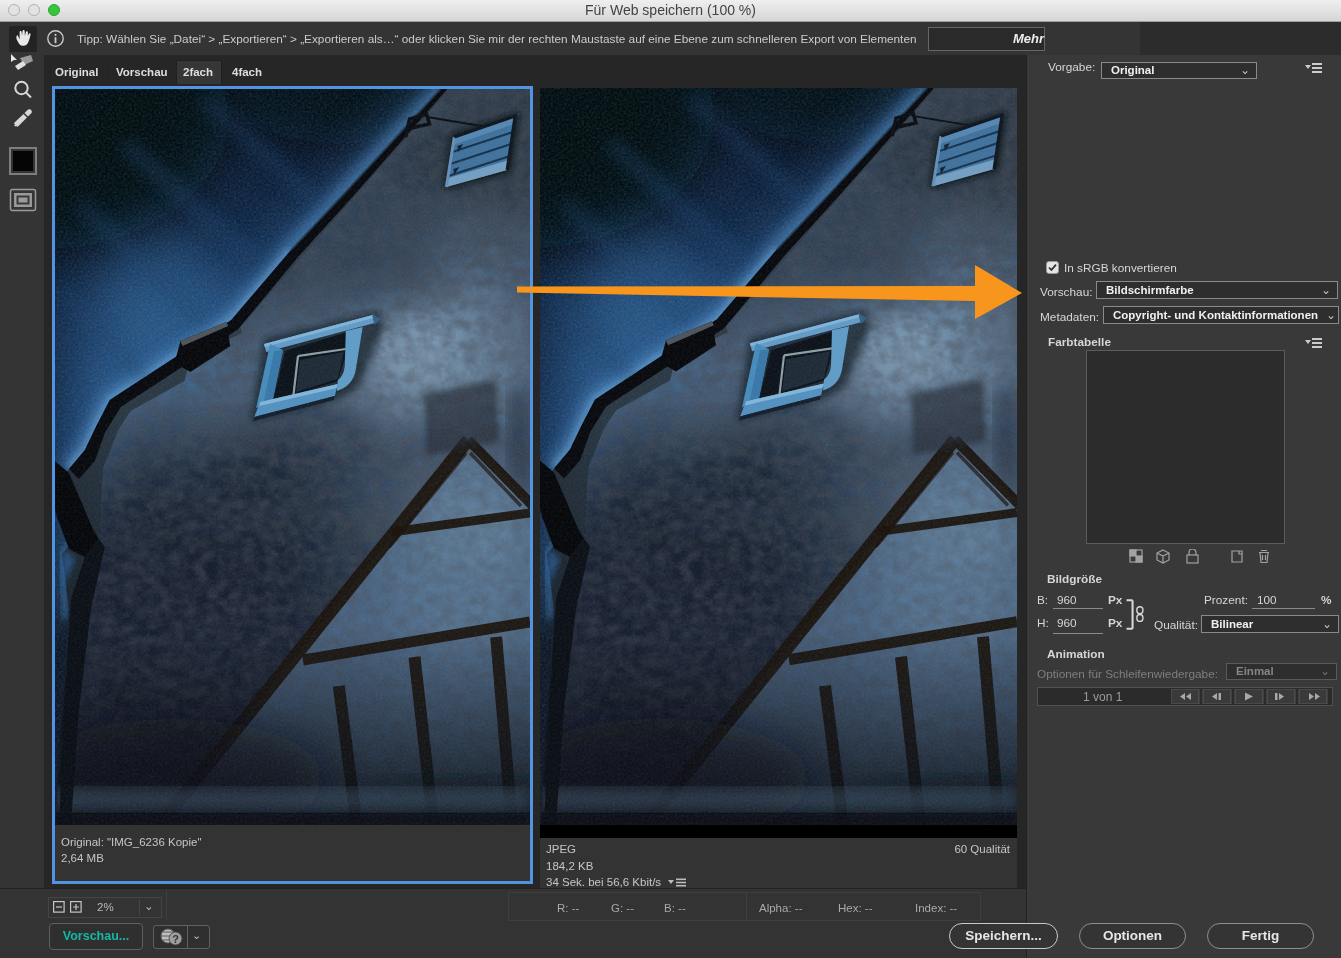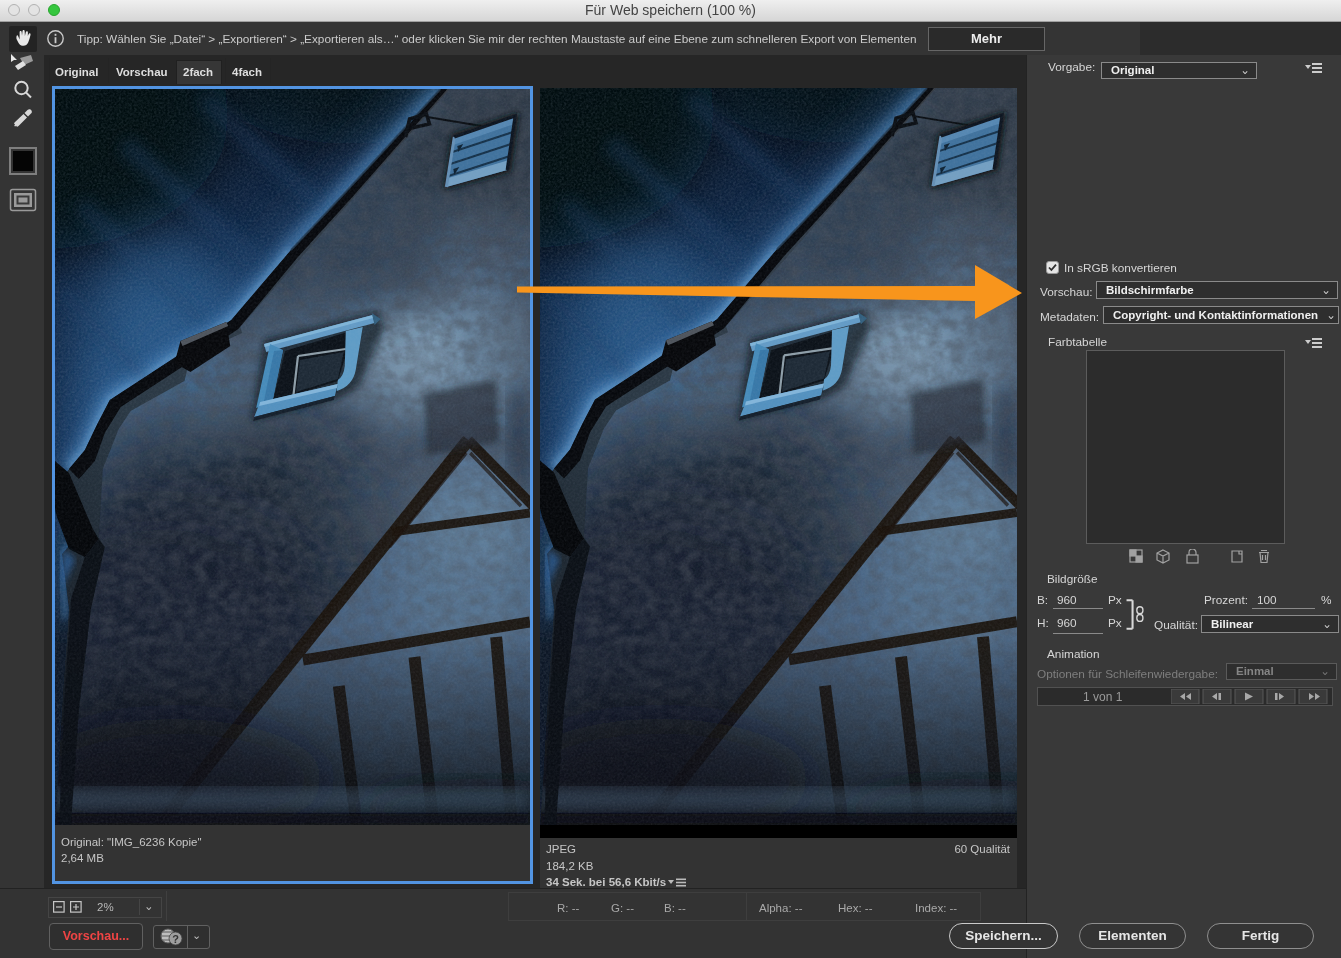--- a/index.html
+++ b/index.html
@@ -8,36 +8,36 @@
 
 #titlebar{left:0;top:0;width:1341px;height:21px;
   background:linear-gradient(#efefef,#d6d6d6);border-bottom:1px solid #9f9f9f;}
 #titlebar .tl{position:absolute;top:4px;width:12px;height:12px;border-radius:50%;}
 #title-text{position:absolute;left:0;right:0;top:2px;text-align:center;
   font-size:14px;color:#434343;}
 
 #tipbar{left:0;top:22px;width:1140px;height:33px;background:#343434;}
 #tiptext{position:absolute;left:77px;top:10px;font-size:11.8px;color:#cbcbcb;}
 #mehrbtn{position:absolute;left:928px;top:5px;width:115px;height:22px;background:#2a2a2a;
-  border:1px solid #666;color:#ececec;font-weight:bold;font-size:13px;text-align:center;line-height:21px;}
+  border:1px solid #666;color:#ececec;font-weight:bold;font-size:13px;text-align:right;line-height:21px;font-style:italic;}
 
 #toolbar{left:0;top:22px;width:44px;height:866px;background:#343434;}
 
 #content{left:44px;top:55px;width:982px;height:833px;background:#262626;}
 .tab{position:absolute;top:61px;height:22px;font-size:11.5px;font-weight:bold;color:#dedede;line-height:22px;}
 #tabsel{left:176px;top:60px;width:44px;height:23px;background:#363636;border:1px solid #202020;border-bottom:none;}
 
 #lpane{left:52px;top:86px;width:475px;height:792px;border:3px solid #5294e2;background:#000;}
 #rpane{left:540px;top:88px;width:477px;height:796px;background:#000;}
 .infostrip{position:absolute;background:#333333;color:#c6c6c6;font-size:11.5px;}
 
 #rpanel{left:1026px;top:55px;width:315px;height:903px;background:#393939;
   border-left:1px solid #232323;}
 #rpanel .lbl{position:absolute;font-size:11.8px;color:#d6d6d6;}
-#rpanel .bold{font-weight:normal;}
+#rpanel .bold{font-weight:bold;}
 #rpanel .dis{color:#7e7e7e;}
 .dd{position:absolute;background:#2e2e2e;border:1px solid #8a8a8a;color:#f0f0f0;
   font-weight:bold;font-size:11.5px;}
 .dd .car{position:absolute;right:6px;top:0;color:#cfcfcf;font-weight:normal;}
 
 #statusbar{left:0px;top:888px;width:1026px;height:70px;background:#333333;border-top:1px solid #222;}
 #statusbar .st{position:absolute;font-size:11.5px;color:#a9a9a9;}
 
 .pill{position:absolute;height:24px;border-radius:13px;background:#343434;
   color:#e6e6e6;font-weight:bold;font-size:13.5px;text-align:center;line-height:24px;}
@@ -103,21 +103,21 @@
 <div id="lpane" class="abs"></div>
 <div id="rpane" class="abs"></div>
 <div class="infostrip" style="left:55px;top:825px;width:475px;height:56px;">
   <div style="position:absolute;left:6px;top:11px;">Original: "IMG_6236 Kopie"</div>
   <div style="position:absolute;left:6px;top:27px;">2,64 MB</div>
 </div>
 <div class="infostrip" style="left:540px;top:838px;width:477px;height:57px;">
   <div style="position:absolute;left:6px;top:5px;">JPEG</div>
   <div style="position:absolute;right:7px;top:5px;">60 Qualität</div>
   <div style="position:absolute;left:6px;top:22px;">184,2 KB</div>
-  <div style="position:absolute;left:6px;top:38px;font-weight:bold;">34 Sek. bei 56,6 Kbit/s</div>
+  <div style="position:absolute;left:6px;top:38px;">34 Sek. bei 56,6 Kbit/s</div>
   <svg style="position:absolute;left:128px;top:40px" width="18" height="10" viewBox="0 0 18 10">
     <path d="M0,2 L6,2 L3,6 Z" fill="#bbb"></path>
     <rect x="8" y="0.5" width="10" height="1.6" fill="#bbb"></rect>
       <rect x="8" y="3.7" width="10" height="1.6" fill="#bbb"></rect>
       <rect x="8" y="6.9" width="10" height="1.6" fill="#bbb"></rect>
   </svg>
 </div>
 
 <div id="rpanel" class="abs">
   <div class="lbl" style="left:21px;top:5px;">Vorgabe:</div>
@@ -216,34 +216,34 @@
   <div class="st" style="left:144px;top:10px;color:#bdbdbd;">⌄</div>
   <div class="abs" style="left:166px;top:2px;width:1px;height:30px;background:#404040;"></div>
   <div class="abs" style="left:508px;top:3px;width:237px;height:27px;border:1px solid #3e3e3e;"></div>
   <div class="abs" style="left:745px;top:3px;width:235px;height:27px;border-right:1px solid #3e3e3e;border-top:1px solid #3e3e3e;border-bottom:1px solid #3e3e3e;"></div>
   <div class="st" style="left:557px;top:13px;">R: --</div>
   <div class="st" style="left:611px;top:13px;">G: --</div>
   <div class="st" style="left:664px;top:13px;">B: --</div>
   <div class="st" style="left:759px;top:13px;">Alpha: --</div>
   <div class="st" style="left:838px;top:13px;">Hex: --</div>
   <div class="st" style="left:915px;top:13px;">Index: --</div>
-  <div class="abs" style="left:49px;top:34px;width:92px;height:25px;border:1px solid #606060;border-radius:4px;background:#2f2f2f;color:#ef4444;font-weight:bold;font-size:12.5px;text-align:center;line-height:25px;">Vorschau...</div>
+  <div class="abs" style="left:49px;top:34px;width:92px;height:25px;border:1px solid #606060;border-radius:4px;background:#2f2f2f;color:#14b8a6;font-weight:bold;font-size:12.5px;text-align:center;line-height:25px;">Vorschau...</div>
   <div class="abs" style="left:153px;top:36px;width:55px;height:22px;border:1px solid #606060;border-radius:3px;background:#2f2f2f;">
     <svg style="position:absolute;left:5px;top:1px" width="26" height="20" viewBox="0 0 26 20">
       <circle cx="9" cy="9" r="7" fill="#bdbdbd"></circle>
       <path d="M9,2 A7,7 0 0 0 9,16 M9,2 A7,7 0 0 1 9,16 M2,9 H16 M3.5,5 H14.5 M3.5,13 H14.5" stroke="#5d5d5d" stroke-width="1" fill="none"></path>
       <circle cx="16.5" cy="11.5" r="6.5" fill="#9e9e9e" stroke="#444" stroke-width="0.8"></circle>
       <text x="16.5" y="15.6" text-anchor="middle" font-size="11" font-weight="bold" fill="#333" font-family="Liberation Sans">?</text>
     </svg>
     <div style="position:absolute;left:33px;top:0;width:1px;height:22px;background:#606060;"></div>
     <div style="position:absolute;left:38px;top:3px;color:#bdbdbd;font-size:11px;">⌄</div>
   </div>
 </div>
 <div class="pill" style="left:949px;top:923px;width:107px;border:1.5px solid #c9c9c9;">Speichern...</div>
-<div class="pill" style="left:1079px;top:923px;width:105px;border:1.5px solid #8f8f8f;">Elementen</div>
+<div class="pill" style="left:1079px;top:923px;width:105px;border:1.5px solid #8f8f8f;">Optionen</div>
 <div class="pill" style="left:1207px;top:923px;width:105px;border:1.5px solid #8f8f8f;">Fertig</div>
 
 <svg width="0" height="0" style="position:absolute">
 <defs>
   <linearGradient id="wallg" x1="0.9" y1="0" x2="0.25" y2="1">
     <stop offset="0" stop-color="#35393f"></stop>
     <stop offset="0.3" stop-color="#313c48"></stop>
     <stop offset="0.65" stop-color="#2a3844"></stop>
     <stop offset="1" stop-color="#141a22"></stop>
   </linearGradient>

